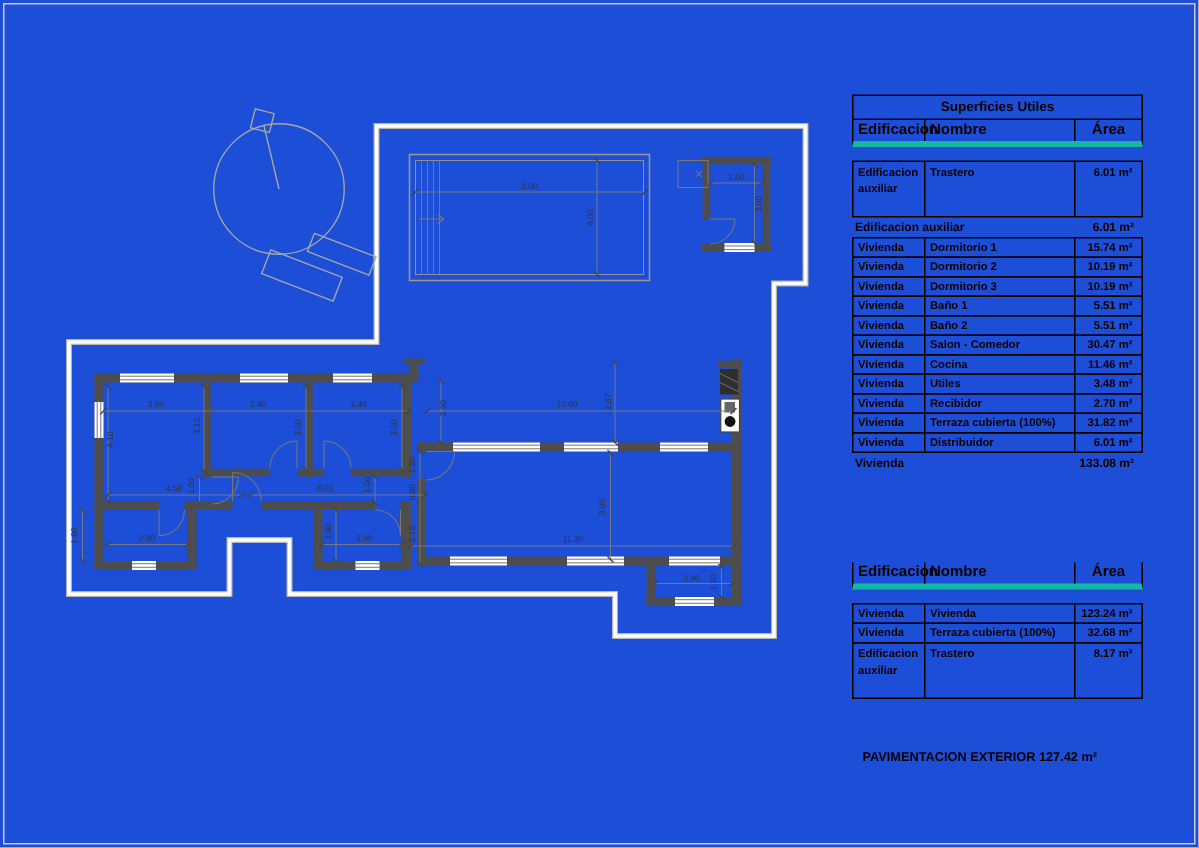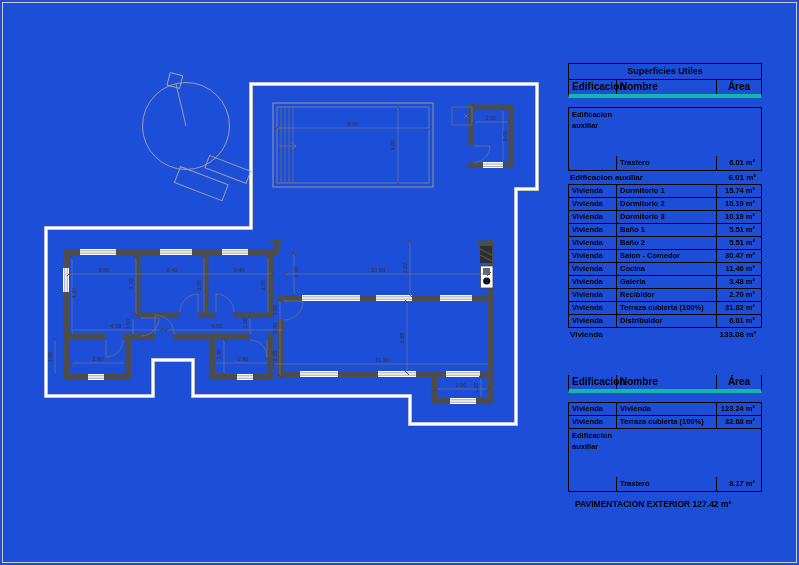--- a/index.html
+++ b/index.html
@@ -14,21 +14,21 @@
   .t-head{display:grid;grid-template-columns:47px 1fr 45px;border:1px solid #000;border-top:none;
           border-bottom:4px solid #14b8a6;height:14px;line-height:14px;font-size:10px;}
   .t-head .c2,.t-head .c3{border-left:1px solid #000;}
   .t-head .c1,.t-head .c2{padding-left:3px;}
   .t-head .c3{text-align:center;}
   .t-body{margin-top:10px;}
   .row{display:grid;grid-template-columns:47px 1fr 45px;font-size:7.5px;
        border:1px solid #000;margin-top:-1px;}
   .row > div{padding:0 3px;line-height:12px;height:12px;}
   .row.tall > div{height:auto;min-height:12px;line-height:11px;padding-top:1px;padding-bottom:13px;}
-  .row.tall .c2,.row.tall .c3{padding-bottom:1px;margin-top:48px;}
+  .row.tall .c2,.row.tall .c3{padding-bottom:1px;}
   .row .c2,.row .c3{border-left:1px solid #000;}
   .row .c3{text-align:right;padding-right:6px;}
   .sub{display:grid;grid-template-columns:1fr 45px;font-size:8px;height:13.5px;line-height:13.5px;}
   .sub .lbl{padding-left:2px;}
   .sub .a{text-align:right;padding-right:6px;}
   #pav{position:absolute;left:575px;top:499px;font-size:8.5px;font-weight:bold;color:#000;
        font-family:"Liberation Sans",sans-serif;text-align:right;}
 
   
   .wall{stroke:#4d4d4d;fill:none;}
@@ -379,21 +379,21 @@
         <div class="c2">Salon - Comedor</div>
         <div class="c3">30.47 m²</div>
       </div>
       <div class="row">
         <div class="c1">Vivienda</div>
         <div class="c2">Cocina</div>
         <div class="c3">11.46 m²</div>
       </div>
       <div class="row">
         <div class="c1">Vivienda</div>
-        <div class="c2">Galeria</div>
+        <div class="c2">Utiles</div>
         <div class="c3">3.48 m²</div>
       </div>
       <div class="row">
         <div class="c1">Vivienda</div>
         <div class="c2">Recibidor</div>
         <div class="c3">2.70 m²</div>
       </div>
       <div class="row">
         <div class="c1">Vivienda</div>
         <div class="c2">Terraza cubierta (100%)</div>

